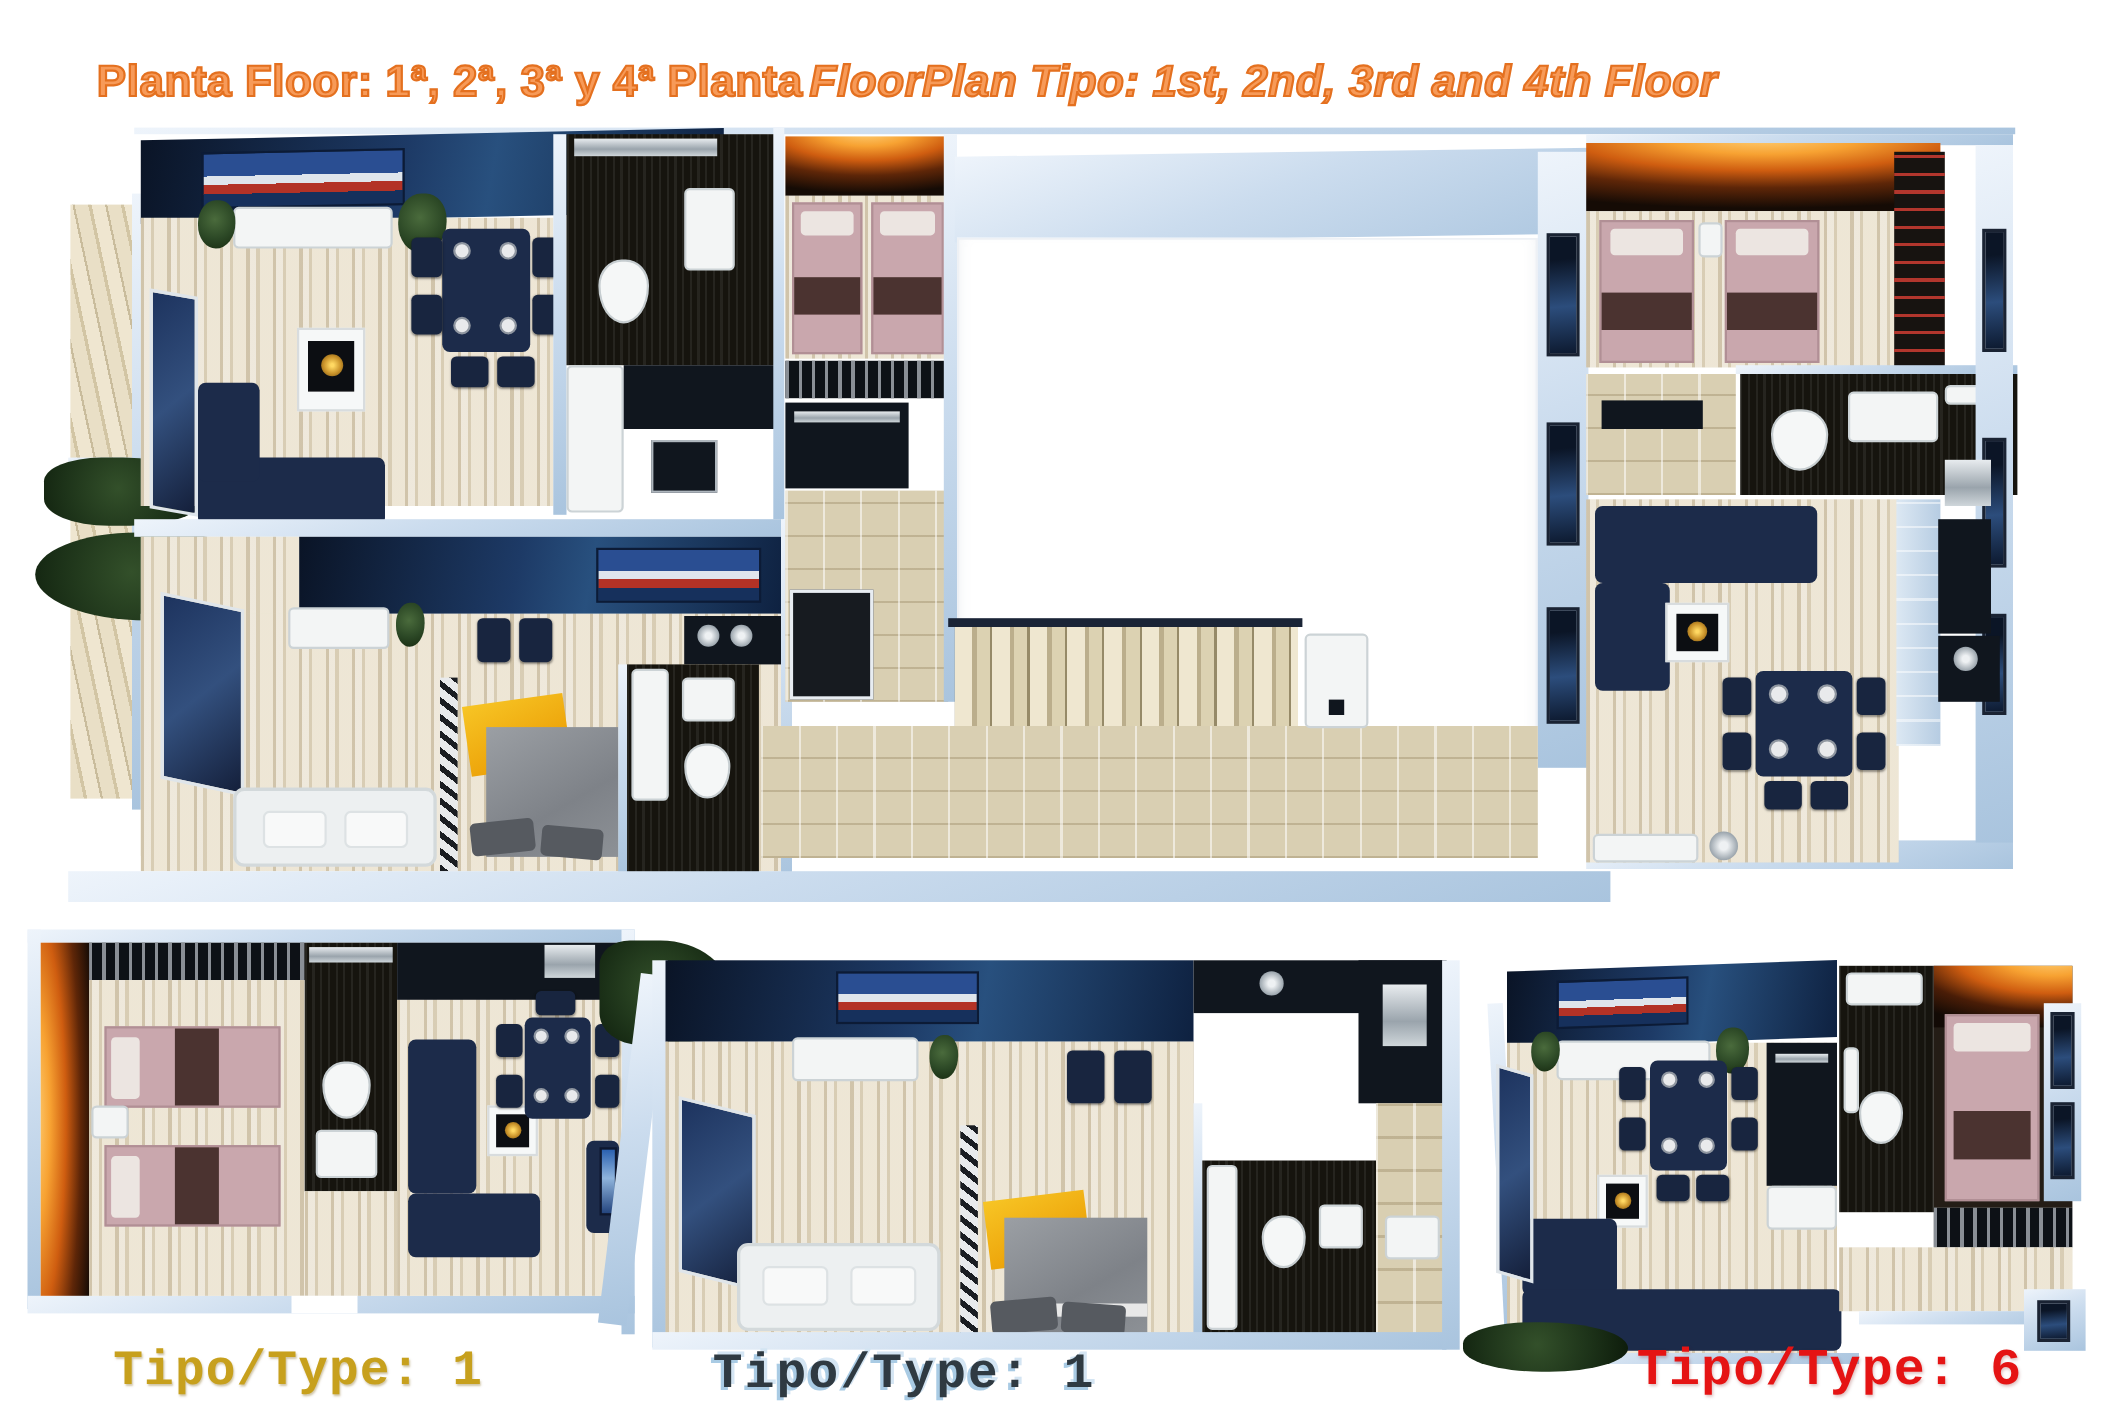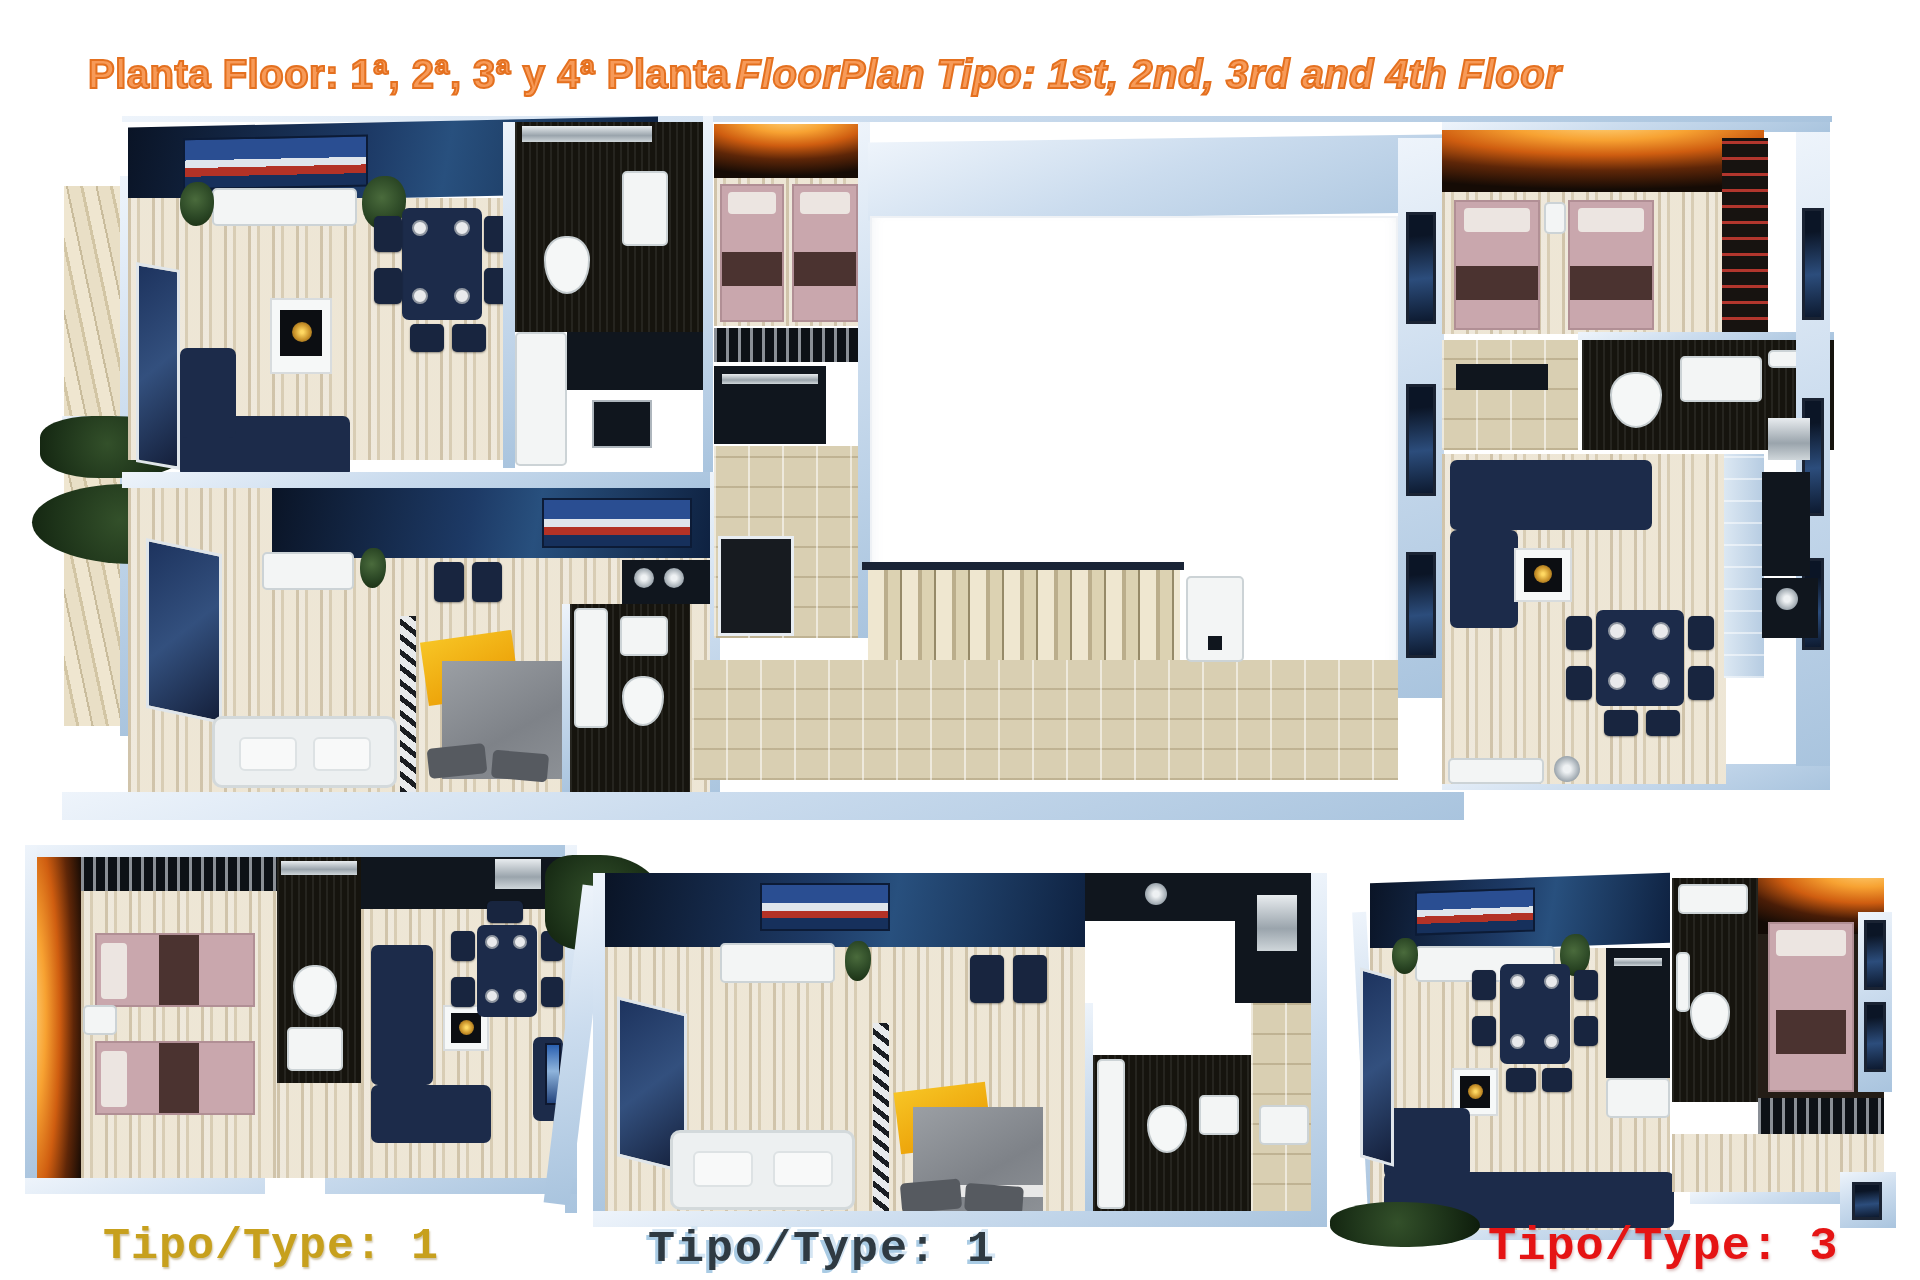--- a/index.html
+++ b/index.html
@@ -362,13 +362,13 @@
   <div class="a wall" style="left:498px;top:40px;width:34px;height:180px;"></div>
   <div class="a winslit" style="left:504px;top:48px;width:22px;height:70px;"></div>
   <div class="a winslit" style="left:504px;top:130px;width:22px;height:70px;"></div>
   <div class="a floor" style="left:312px;top:262px;width:212px;height:58px;"></div>
   <div class="a wall" style="left:10px;top:358px;width:320px;height:10px;"></div>
   <div class="a wall" style="left:330px;top:320px;width:200px;height:12px;"></div>
   <div class="a wall" style="left:480px;top:300px;width:56px;height:56px;"></div>
   <div class="a winslit" style="left:492px;top:310px;width:30px;height:38px;"></div>
   <div class="a tree" style="left:-30px;top:330px;width:150px;height:45px;border-radius:45% 55% 50% 50%;"></div>
 </div>
-<div class="a plabel" id="label3" style="left:1488px;top:1220px;">Tipo/Type: 3</div>
+<div class="a plabel" id="label3" style="left:1488px;top:1220px;">Tipo/Type: 6</div>
 
 </body></html>

